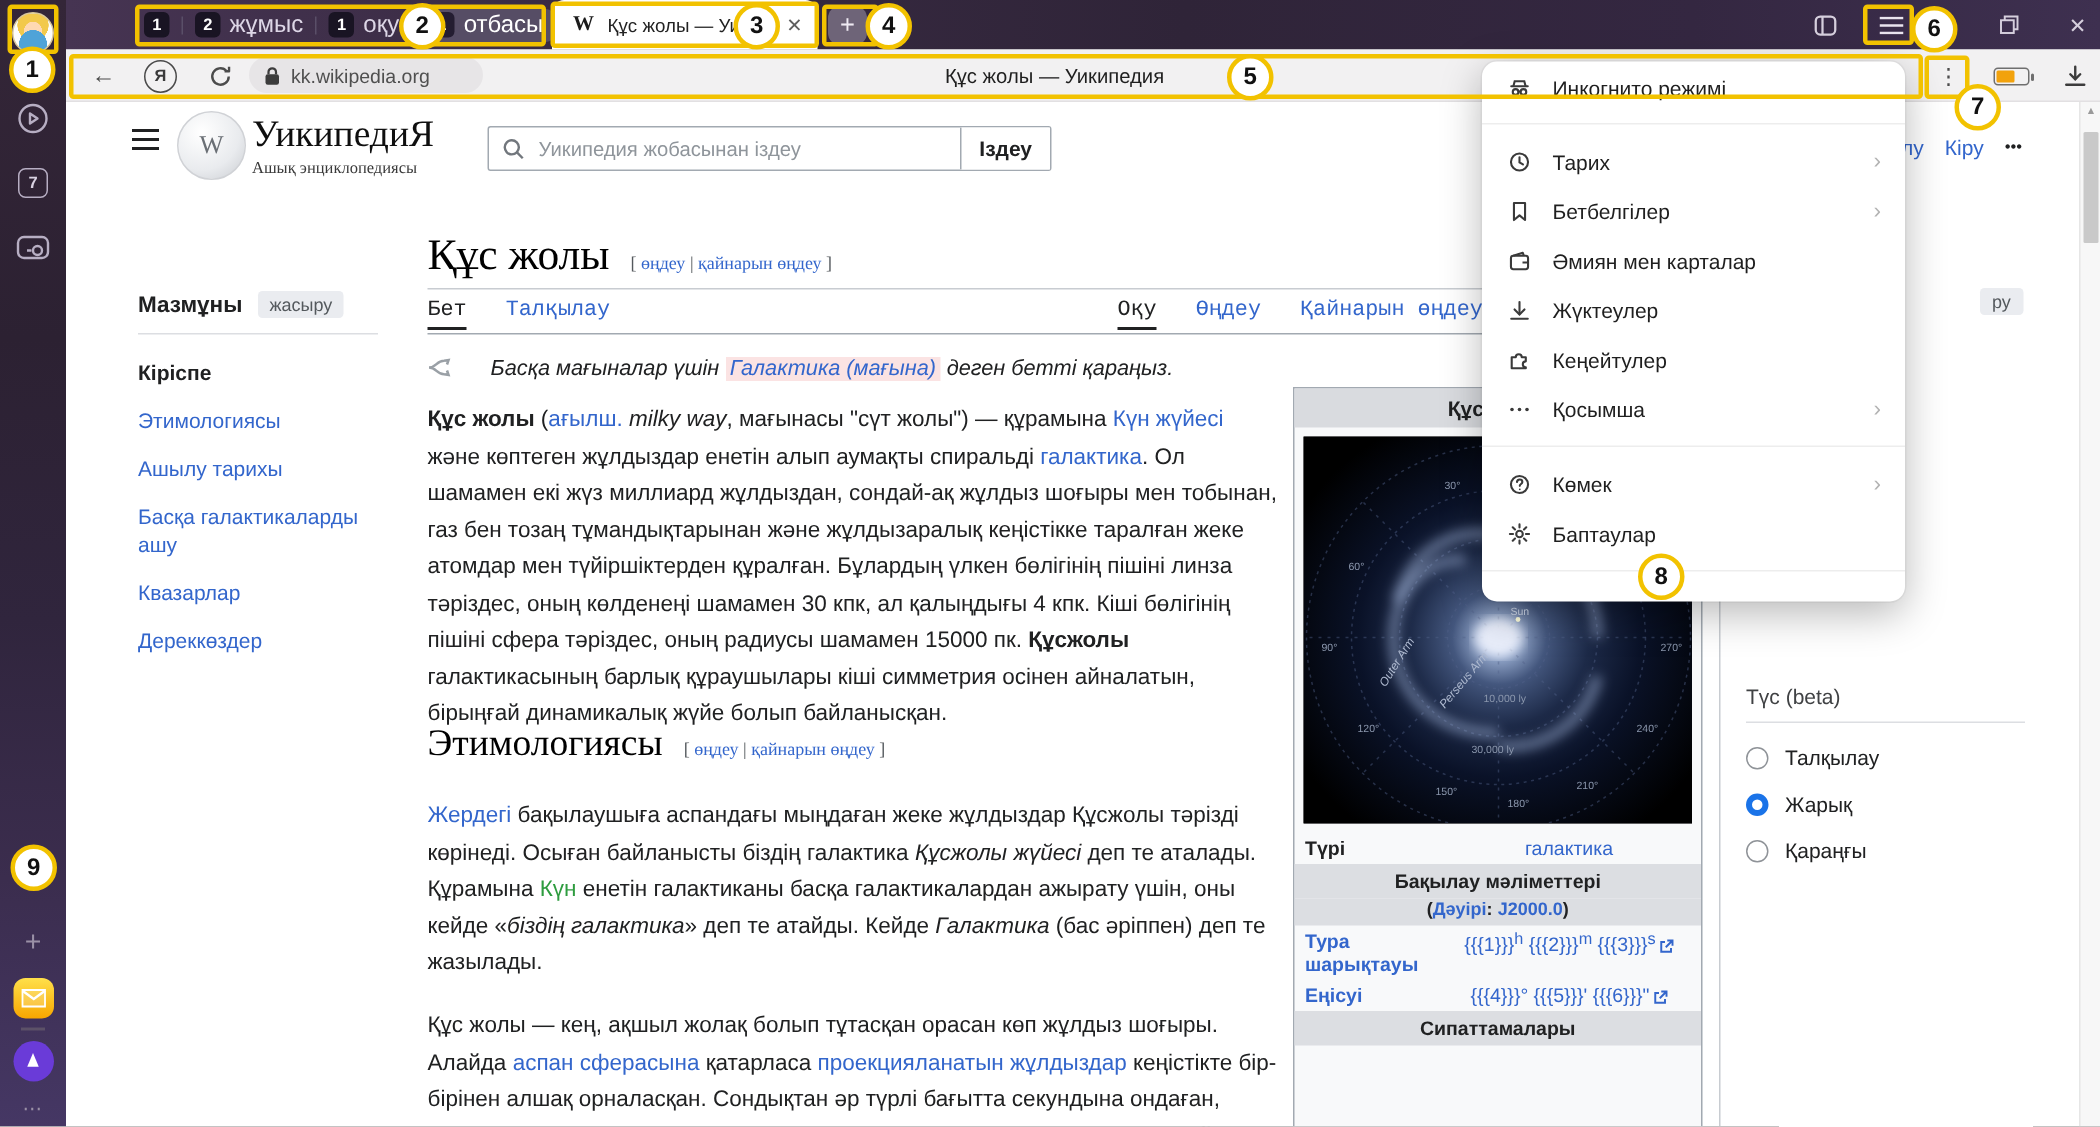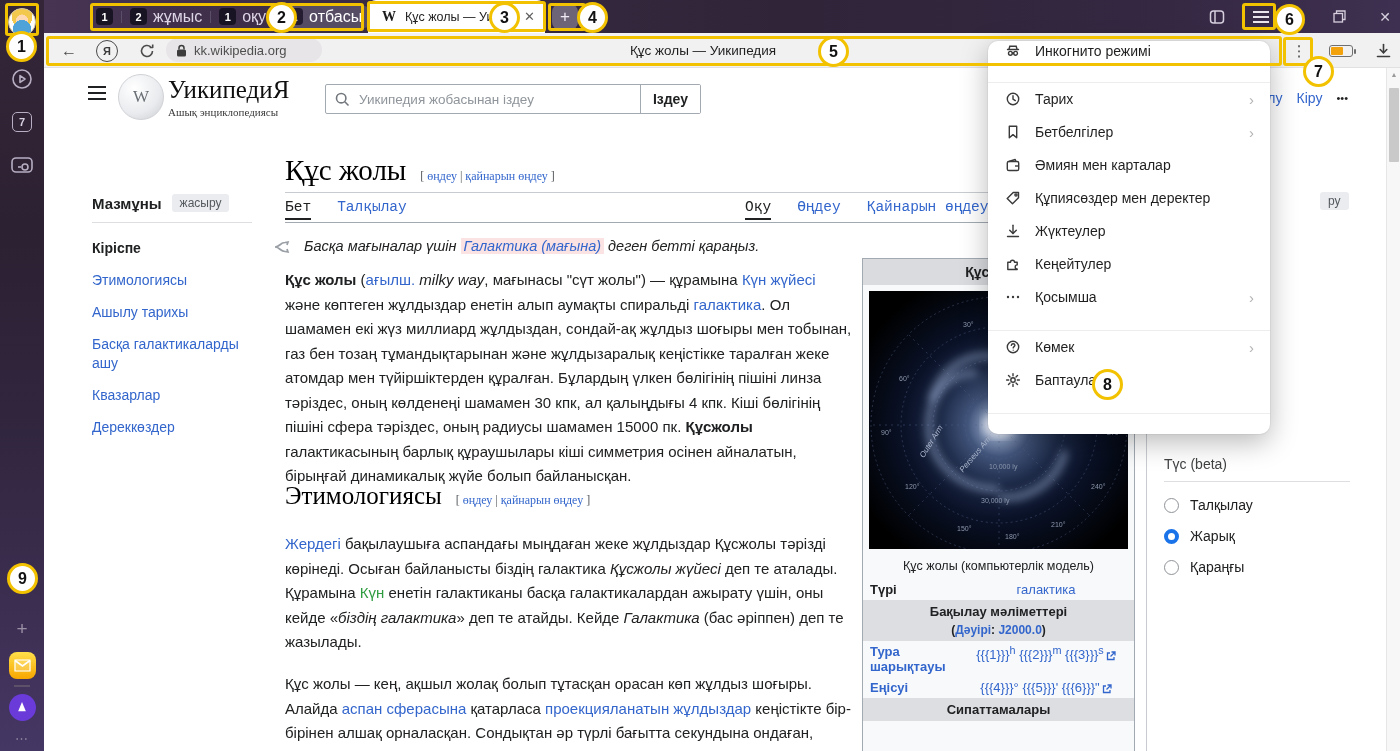--- a/index.html
+++ b/index.html
@@ -74,22 +74,22 @@
   .toc{position:absolute;left:48px;top:126px;width:180px;font-size:14px;}
   .toc .hd{display:flex;align-items:center;gap:10px;}
   .toc .hd b{font-size:15px;}
   .hidebadge{background:#eaecf0;color:#54595d;font-size:12px;padding:2px 8px;border-radius:3px;}
   .tocitem{margin-top:13px;line-height:19px;}
   .h1t{font-size:29px;line-height:32px;color:#000;}
   .tabsrow{position:absolute;left:241px;top:130px;width:890px;height:25px;border-bottom:1px solid #a2a9b1;font-size:14.5px;box-sizing:border-box;}
   .rule1{position:absolute;left:241px;top:124px;width:890px;border-top:1px solid #c8ccd1;}
   .wtab{display:inline-block;margin-right:22px;color:#3366cc;font-family:Liberation Mono, monospace;}
   .wtab.on{color:#202122;border-bottom:2.5px solid #202122;padding-bottom:3px;}
-  .hatnote{position:absolute;left:230px;top:170px;width:566px;font-style:italic;font-size:14.5px;color:#202122;
-    display:flex;align-items:flex-end;gap:12px;}
+  .hatnote{position:absolute;left:241px;top:170px;width:566px;font-style:italic;font-size:14.5px;color:#202122;
+    display:flex;align-items:flex-start;gap:24px;}
   .para{position:absolute;left:241px;width:568px;font-size:15px;line-height:24.5px;color:#202122;}
   .h2t{font-size:25px;color:#000;}
   
   .infobox{position:absolute;left:818px;top:190px;width:273px;border:1px solid #a2a9b1;background:#f8f9fa;
     box-sizing:border-box;font-size:13px;height:500px;}
   .ibhead{background:#d9dbdf;text-align:center;font-weight:bold;font-size:14px;padding:5px 2px;}
   .ibimg{margin:6px;height:258px;position:relative;background:#000;overflow:hidden;}
   .ibcap{text-align:center;padding:4px 6px 6px;font-size:12.5px;}
   .ibrow{display:flex;padding:3px 7px;}
   .ibrow .l{width:95px;font-weight:bold;flex-shrink:0;}
@@ -103,21 +103,21 @@
   .radio{width:15px;height:15px;border-radius:50%;border:1.5px solid #8f9398;box-sizing:border-box;background:#fff;}
   .radio.sel{border:4.5px solid #1a73e8;}
   .radrow{display:flex;align-items:center;gap:11px;margin-top:15px;color:#202122;}
   
   .sbar{position:absolute;left:1342px;top:0;width:14px;height:683px;background:#f7f7f7;border-left:1px solid #e6e6e6;box-sizing:border-box;}
   .sthumb{position:absolute;left:1.5px;top:20px;width:10px;height:74px;background:#c9c9c9;border-radius:1px;}
   .sarr{position:absolute;left:0;top:3px;width:14px;text-align:center;font-size:7px;color:#9a9a9a;}
   
   .menu{position:absolute;left:988px;top:41px;width:282px;z-index:15;background:#fff;border-radius:10px;
     box-shadow:0 8px 28px rgba(0,0,0,.28),0 0 0 1px rgba(0,0,0,.04);padding:2px 0 12px;box-sizing:border-box;}
-  .mi{height:33px;display:flex;align-items:flex-start;padding:0 16px 0 15px;}
+  .mi{height:33px;display:flex;align-items:center;padding:0 16px 0 15px;}
   .mi:first-of-type{height:31px;}
   .mic{width:20px;display:flex;justify-content:center;}
   .mil{font-size:14px;color:#1f1f1f;margin-left:12px;flex:1;white-space:nowrap;}
   .mch{color:#b3b3b3;font-size:15px;}
   .msep{height:1px;background:#ededed;margin:8px 0;}
   
   .ybox{position:absolute;border:3px solid #f2c200;z-index:25;box-sizing:border-box;border-radius:3px;}
   .cl{position:absolute;width:31px;height:31px;border-radius:50%;background:#fff;border:3.5px solid #f2c200;
     display:flex;align-items:center;justify-content:center;font-weight:bold;font-size:16px;color:#111;z-index:30;box-sizing:border-box;}
   .glx-lbl{position:absolute;color:#8b97ad;font-size:7px;}
@@ -403,21 +403,20 @@
         <span class="glx-lbl" style="left:136px;top:242px;">180°</span>
         <span class="glx-lbl" style="left:182px;top:230px;">210°</span>
         <span class="glx-lbl" style="left:222px;top:192px;">240°</span>
         <span class="glx-lbl" style="left:238px;top:138px;">270°</span>
         <span class="glx-arm" style="left:44px;top:146px;transform:rotate(-58deg);">Outer Arm</span>
         <span class="glx-arm" style="left:84px;top:158px;transform:rotate(-50deg);">Perseus Arm</span>
         <span class="glx-lbl" style="left:138px;top:114px;color:#cfd8ea;">Sun</span>
         <span class="glx-lbl" style="left:120px;top:172px;">10,000 ly</span>
         <span class="glx-lbl" style="left:112px;top:206px;">30,000 ly</span>
       </div>
-      <div class="ibcap">Құс жолы (компьютерлік модель)</div>
       <div class="ibrow">
         <span class="l">Түрі</span>
         <span class="v"><a class="lnk">галактика</a></span>
       </div>
       <div class="ibsect">Бақылау мәліметтері</div>
       <div class="ibsub"><span>(</span><a class="lnk">Дәуірі</a><span>: </span><a class="lnk">J2000.0</a><span>)</span></div>
       <div class="ibrow">
         <span class="l"><a class="lnk" style="font-weight:bold;">Тура шарықтауы</a></span>
         <span class="v lnk"><span>{{{1}}}</span><sup>h</sup><span> {{{2}}}</span><sup>m</sup><span> {{{3}}}</span><sup>s</sup><svg class="extic" width="10" height="10" viewBox="0 0 10 10" fill="none" stroke="#3366cc" stroke-width="1.3">
               <path d="M4 2H1.5v6.5H8V6M5.5 1h3.5v3.5M9 1L4.5 5.5"></path>
@@ -492,29 +491,20 @@
     </div>
     <div class="mi">
       <span class="mic">
           <svg class="ic" width="16" height="16" viewBox="0 0 16 16" fill="none" stroke="#3a3a3a" stroke-width="1.4" stroke-linejoin="round">
             <path d="M3.8 4.5l6.4-2 .7 2"></path>
             <rect x="2.3" y="4.5" width="11.4" height="9" rx="1.6"></rect>
             <path d="M10 9h3.7"></path>
           </svg>
         </span>
       <span class="mil">Әмиян мен карталар</span>
-    </div>
-    <div class="mi">
-      <span class="mic">
-          <svg class="ic" width="16" height="16" viewBox="0 0 16 16" fill="none" stroke="#3a3a3a" stroke-width="1.4" stroke-linejoin="round">
-            <path d="M8.2 2.5h5.3v5.3l-6 6-5.3-5.3z"></path>
-            <circle cx="11" cy="5" r="1.1"></circle>
-          </svg>
-        </span>
-      <span class="mil">Құпиясөздер мен деректер</span>
     </div>
     <div class="mi">
       <span class="mic">
           <svg class="ic" width="16" height="16" viewBox="0 0 16 16" fill="none" stroke="#3a3a3a" stroke-width="1.4" stroke-linecap="round">
             <path d="M8 2.3v8"></path>
             <path d="M4.7 7.3L8 10.6l3.3-3.3"></path>
             <path d="M2.5 13.5h11"></path>
           </svg>
         </span>
       <span class="mil">Жүктеулер</span>

